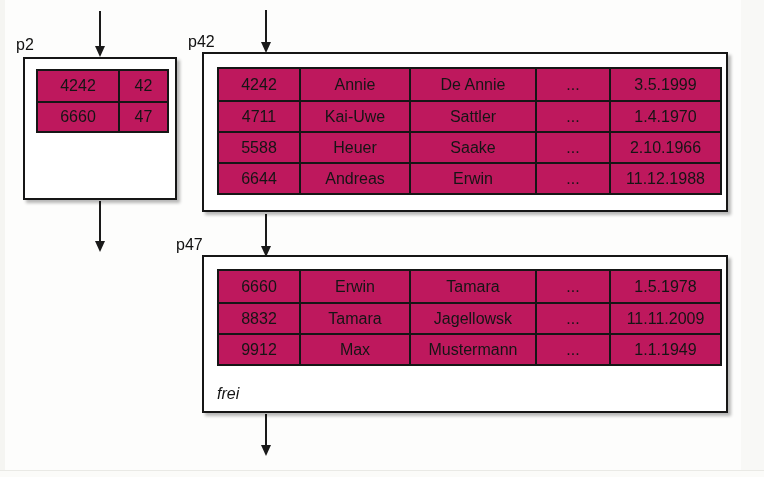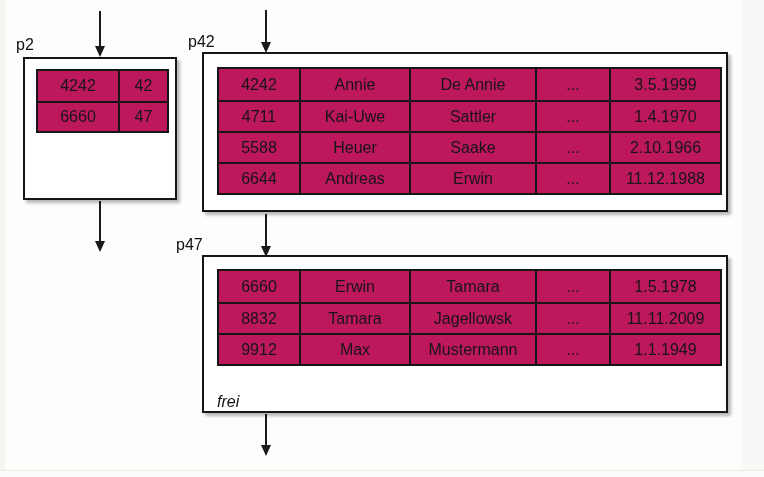--- a/index.html
+++ b/index.html
@@ -58,21 +58,21 @@
     border-right: 2px solid #161616;
     border-top: 2px solid #161616;
     white-space: nowrap;
     overflow: hidden;
   }
   .trow .tcell:last-child { border-right: 0; }
   .trow:first-child .tcell { border-top: 0; }
 
   .free-label {
     position: absolute;
-    left: 13px; bottom: 0;
+    left: 13px; bottom: 8px;
     font-style: italic;
     font-size: 16px;
   }
 
   
   .arrow { position: absolute; width: 12px; }
   .arrow-line { width: 2px; margin: 0 auto; background: #1a1a1a; }
   .arrow-head {
     width: 0; height: 0; margin: 0 auto;
     border-left: 5px solid transparent;

